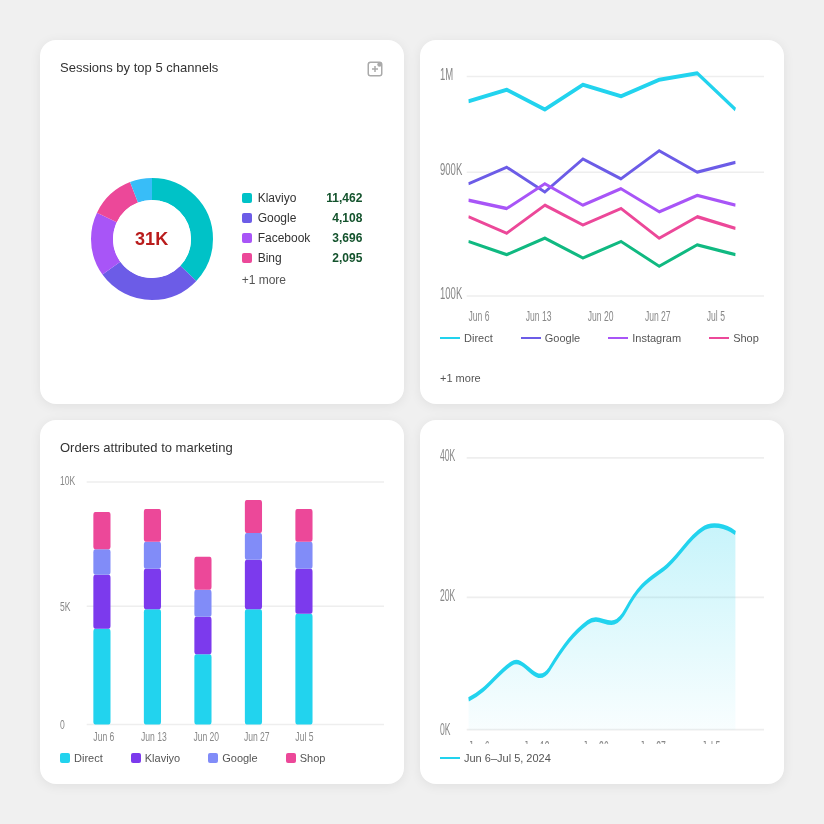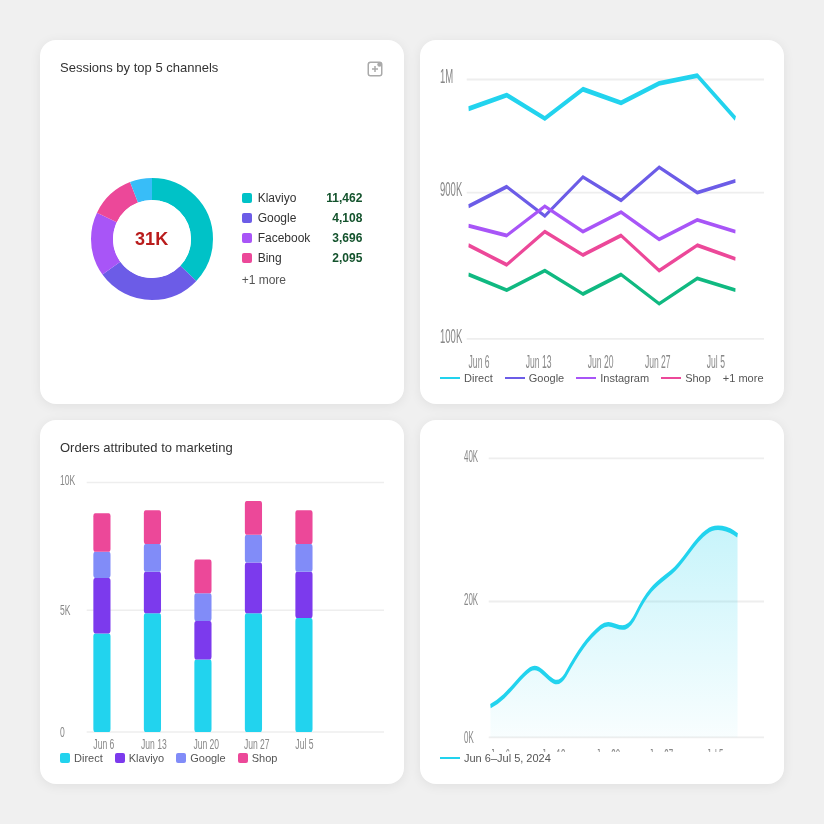--- a/index.html
+++ b/index.html
@@ -113,23 +113,23 @@
     .chart-area {
       flex: 1;
       position: relative;
     }
     .axis-label {
       font-size: 10px;
       fill: #888;
     }
     .legend-row {
       display: flex;
-      gap: 12px;
+      gap: 28px;
       flex-wrap: wrap;
-      margin-top: 0;
+      margin-top: 8px;
     }
     .legend-row-item {
       display: flex;
       align-items: center;
       gap: 4px;
       font-size: 11px;
       color: #555;
     }
     .legend-line {
       width: 20px;
@@ -139,21 +139,20 @@
     
     .bar-chart-area {
       flex: 1;
       position: relative;
     }
 
     
     .area-chart-area {
       flex: 1;
       position: relative;
-      margin-left: 24px;
     }
   </style>
 </head>
 <body>
 
 <div class="dashboard">
 
   <div class="card">
     <div class="card-header">
       <span class="card-title">Sessions by top 5 channels</span>

